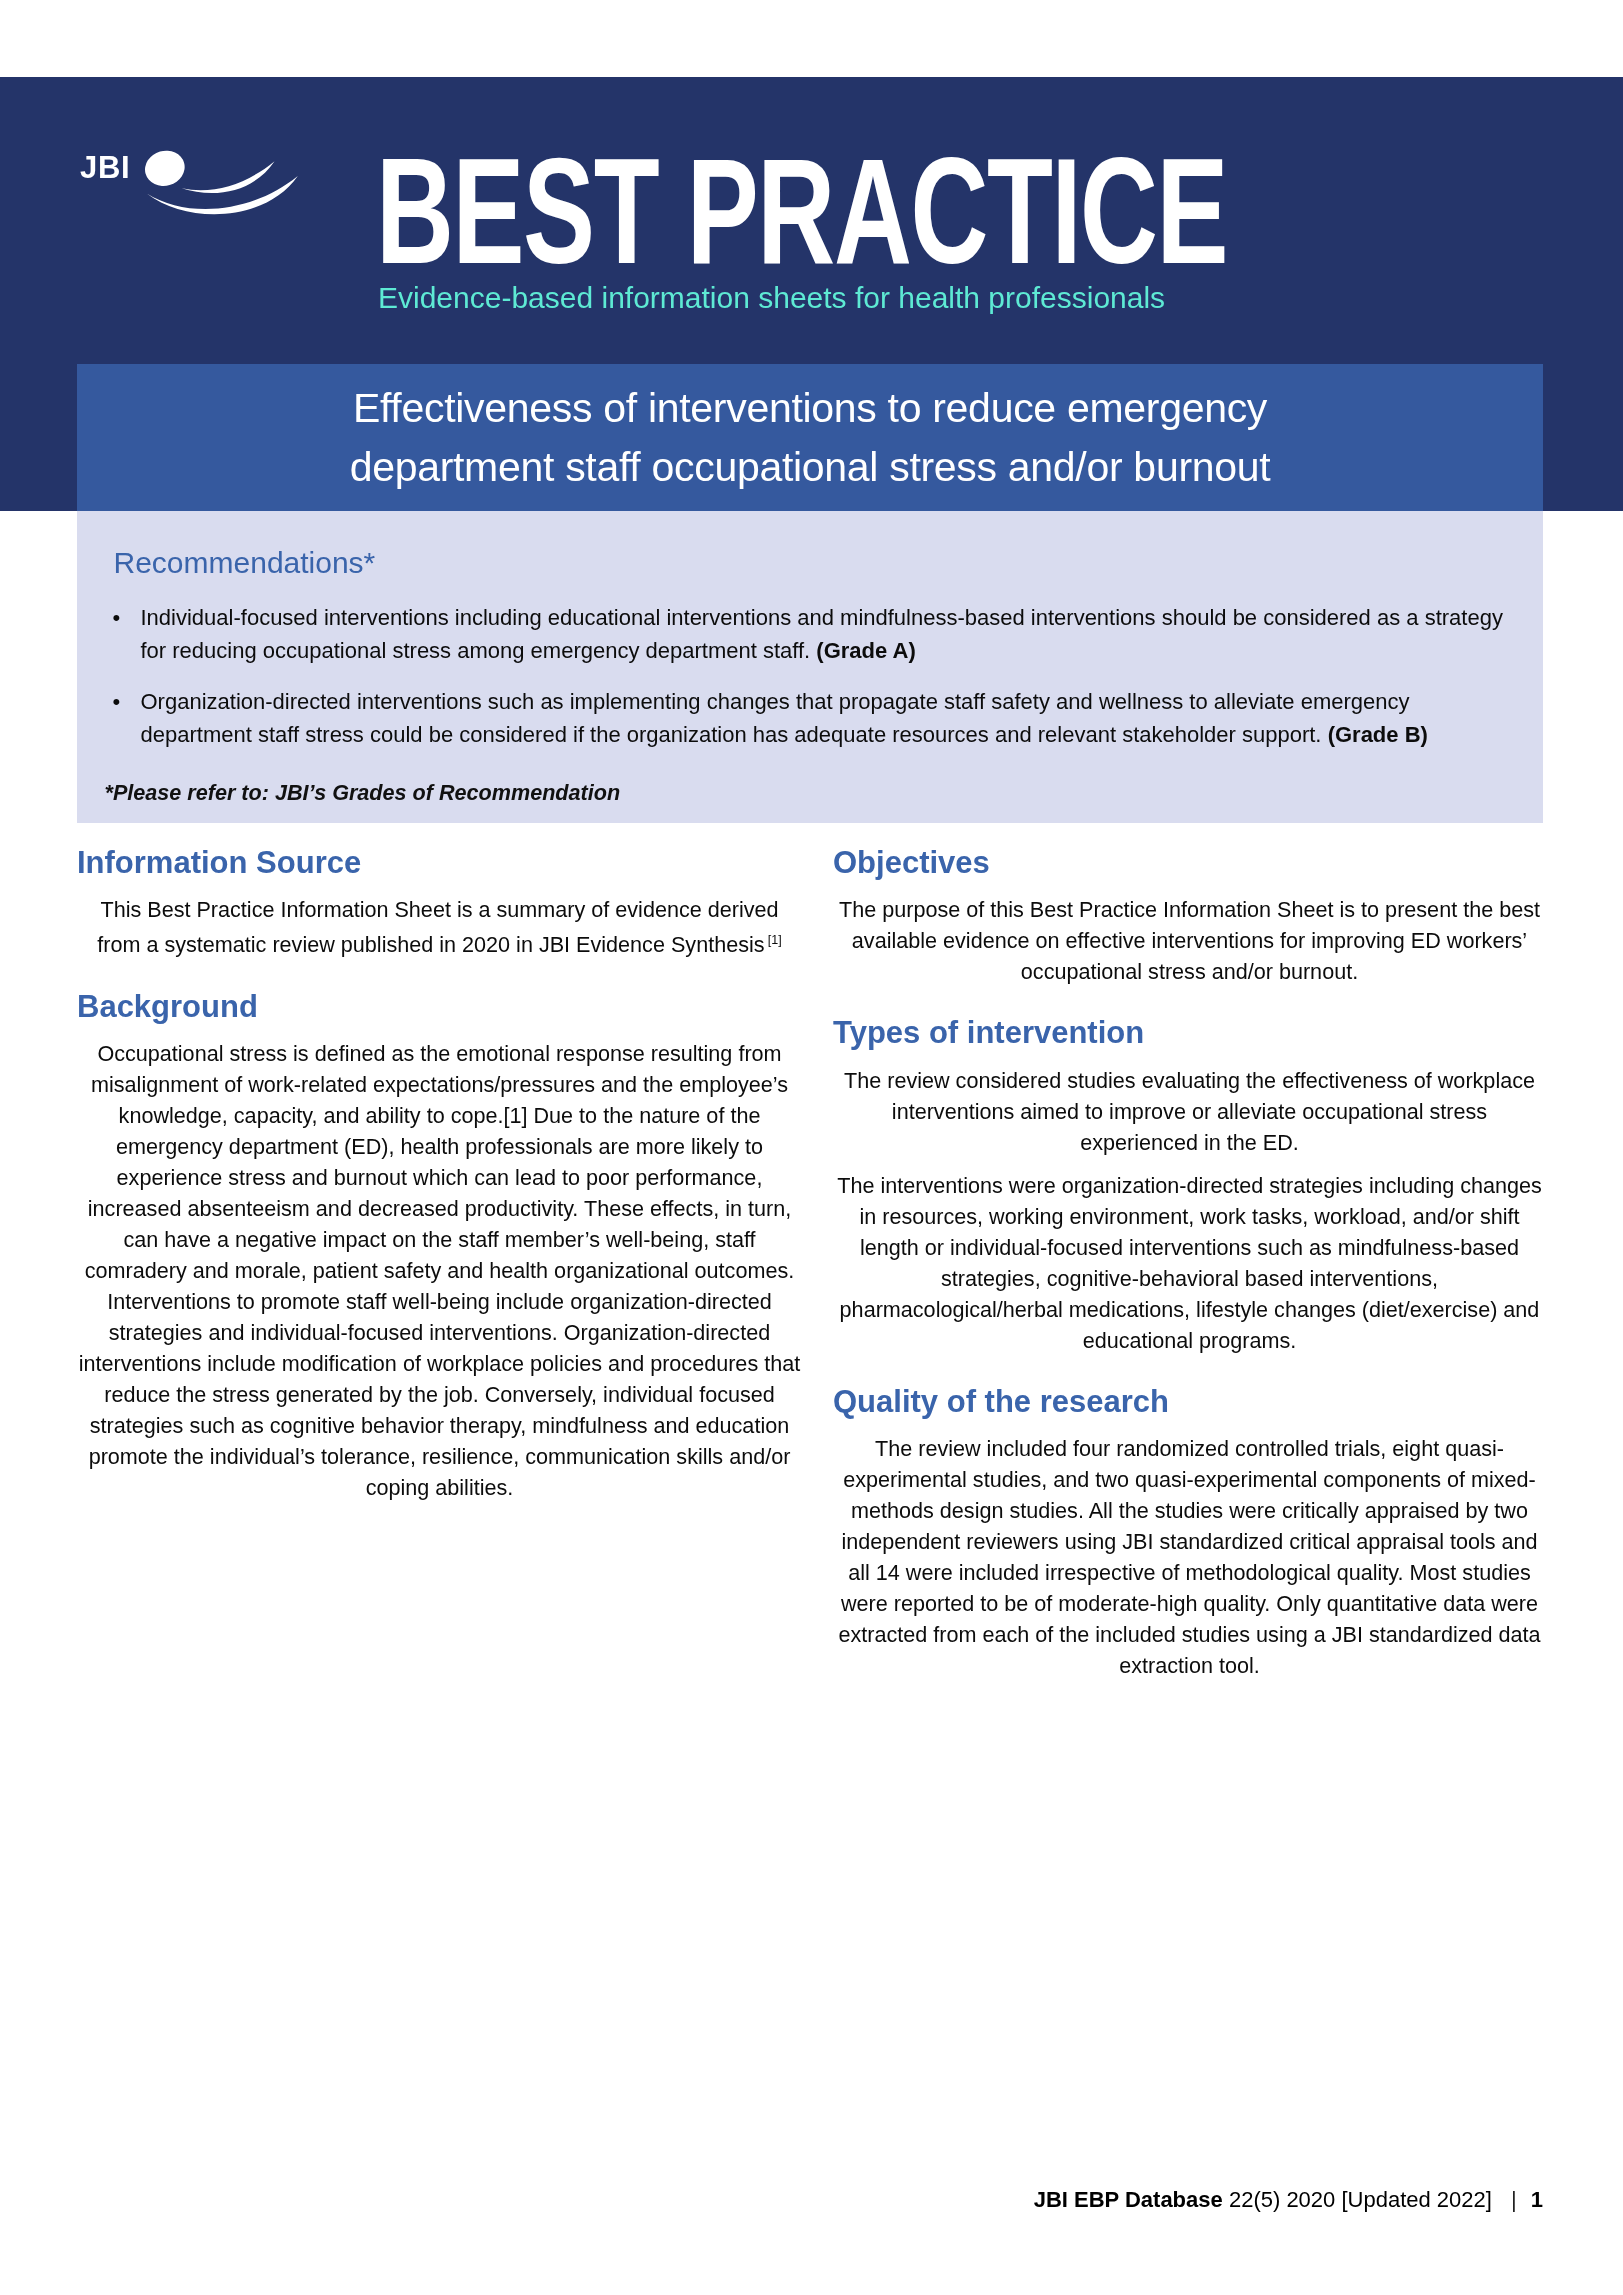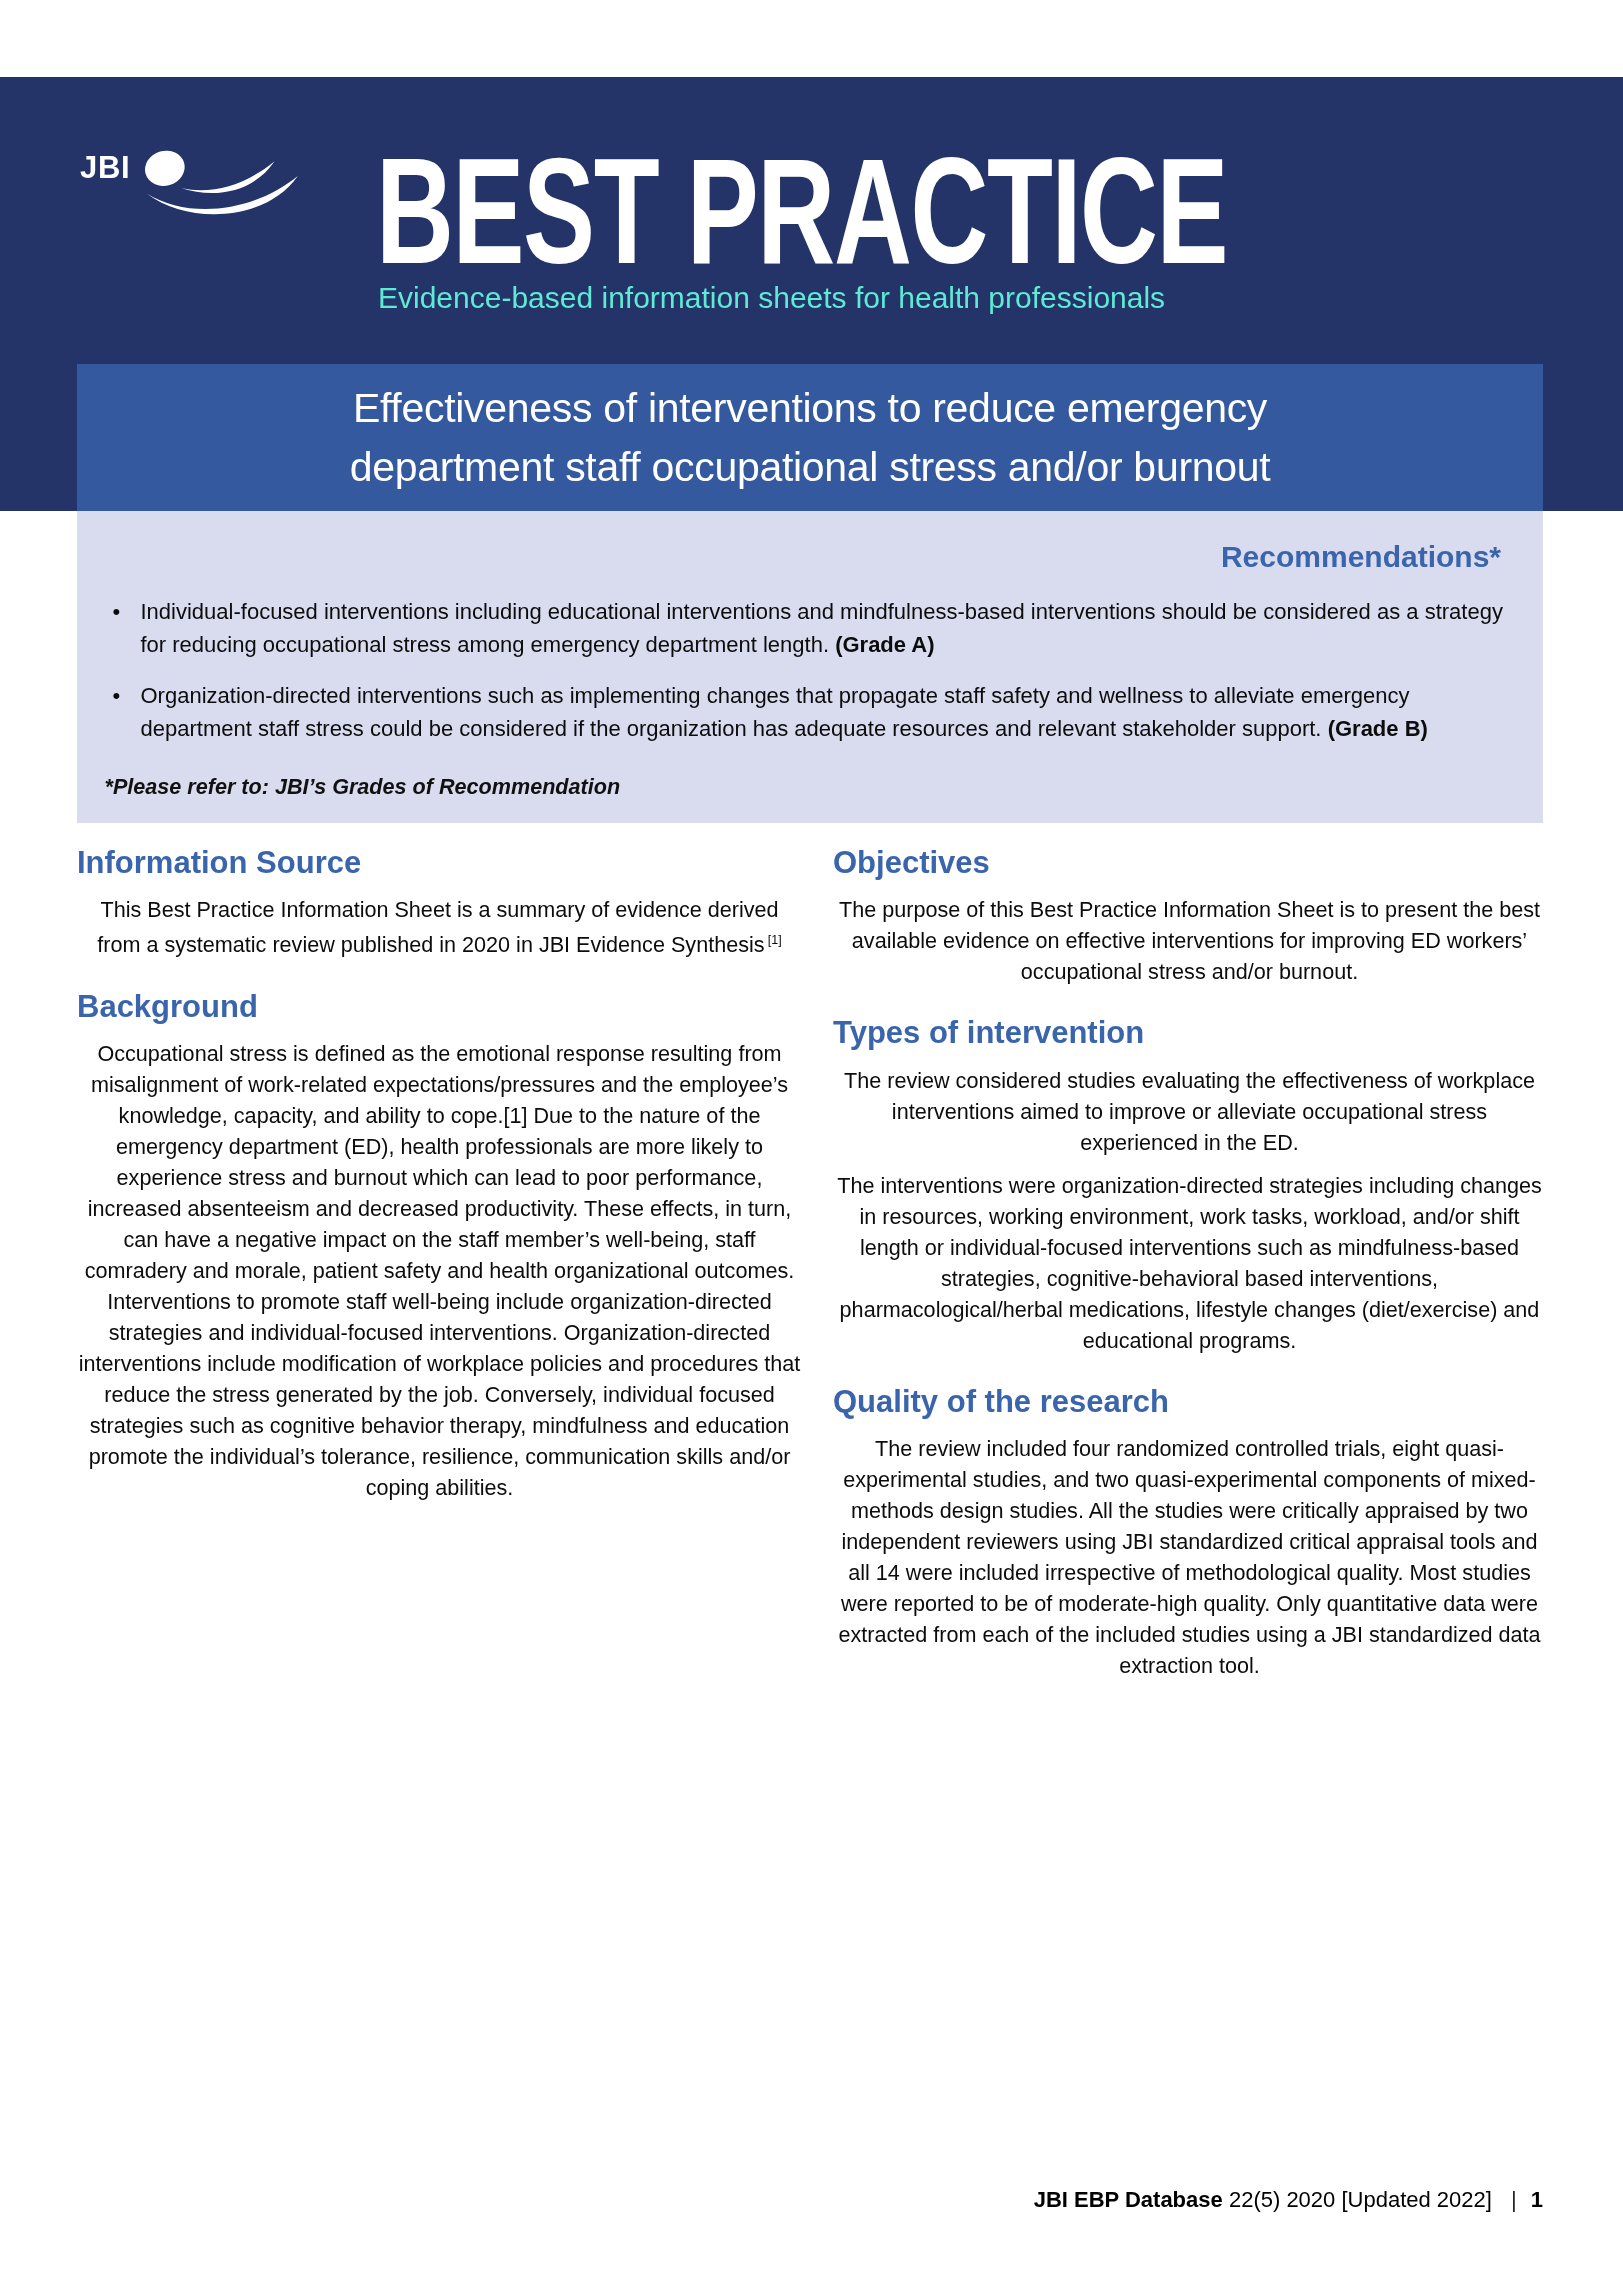--- a/index.html
+++ b/index.html
@@ -42,23 +42,22 @@
     letter-spacing:-0.3px;
   }
 
   
   .reco-box {
     position:absolute; left:77px; top:511px; width:1466px; height:312px;
     background:var(--panel_lavender, #D9DCEF); box-sizing:border-box;
     padding:26px 39px 0 27.5px;
   }
   .reco-heading {
-    color:var(--heading_blue, #3A64AB); font-weight:bold; font-size:30px; line-height:1.1;
-    margin:3px;
-    text-align:right;
+    color:var(--heading_blue, #3A64AB); font-weight:normal; font-size:30px; line-height:1.1;
+    margin:9px;
   }
   .reco-list { list-style:none; margin:22px 0 0 0; padding:0; }
   .reco-list li {
     position:relative; padding-left:36px; margin-bottom:18.3px;
     font-size:22px; line-height:33px; color:#0c0c0c;
   }
   .reco-list li::before {
     content:"\2022"; position:absolute; left:7.9px; top:0;
     font-size:22px; line-height:33px; color:#0c0c0c;
   }
@@ -106,21 +105,21 @@
 
   <div class="title-box">
     <div>Effectiveness of interventions to reduce emergency</div>
     <div>department staff occupational stress and/or burnout</div>
   </div>
 
   <div class="reco-box">
     <h2 class="reco-heading">Recommendations*</h2>
     <ul class="reco-list">
       <li>
-        <span>Individual-focused interventions including educational interventions and mindfulness-based interventions should be considered as a strategy for reducing occupational stress among emergency department length.</span>
+        <span>Individual-focused interventions including educational interventions and mindfulness-based interventions should be considered as a strategy for reducing occupational stress among emergency department staff.</span>
         <b>(Grade A)</b>
       </li>
       <li>
         <span>Organization-directed interventions such as implementing changes that propagate staff safety and wellness to alleviate emergency department staff stress could be considered if the organization has adequate resources and relevant stakeholder support.</span>
         <b>(Grade B)</b>
       </li>
     </ul>
     <p class="reco-note">*Please refer to: JBI’s Grades of Recommendation</p>
   </div>
 

